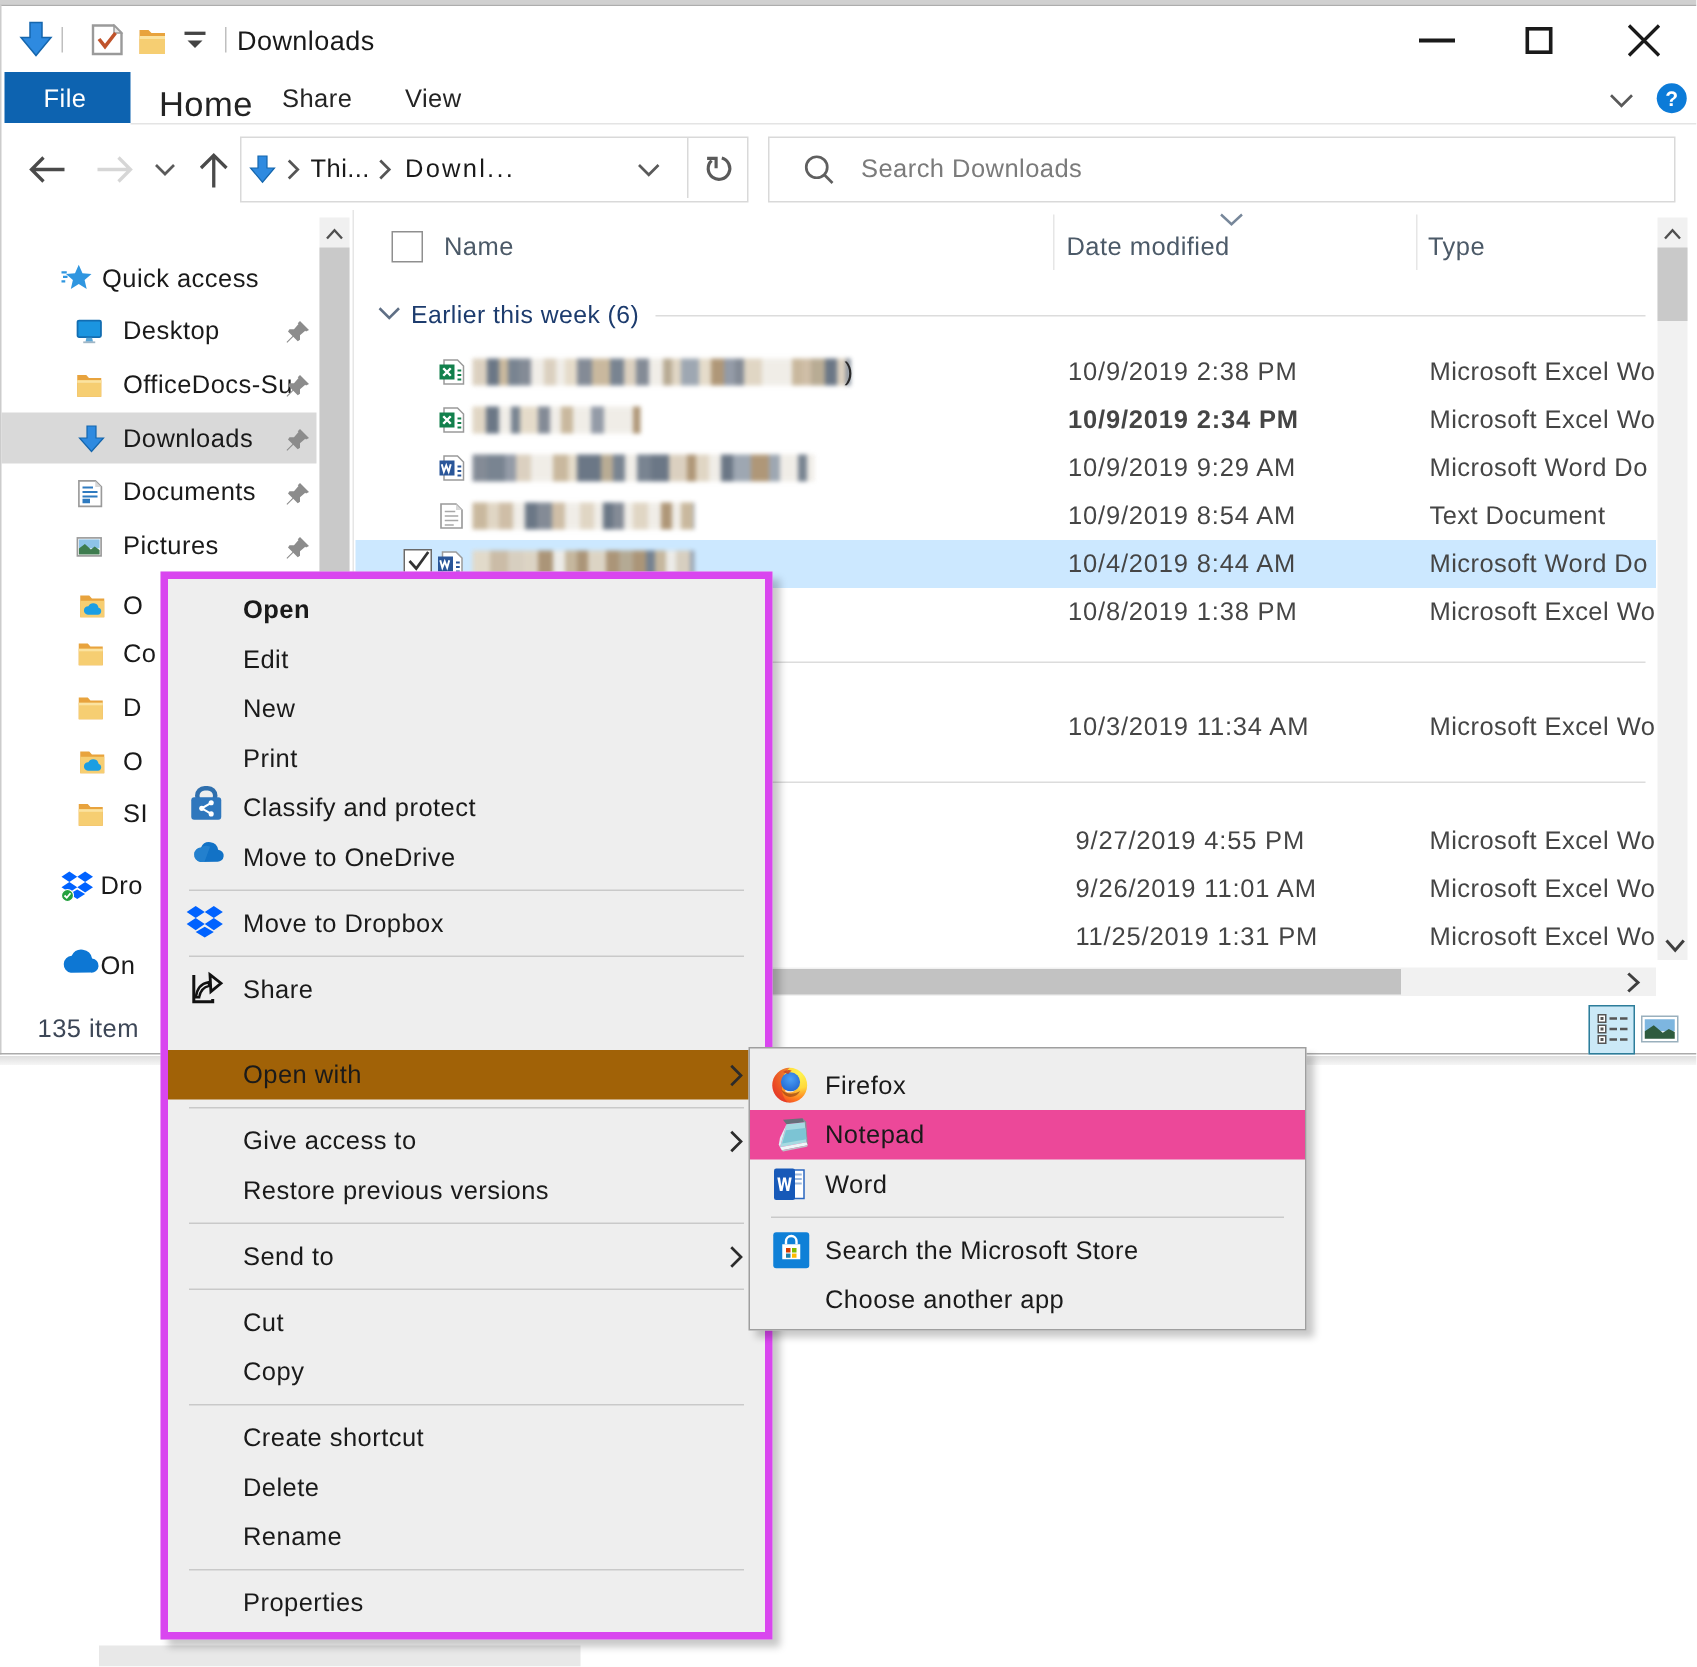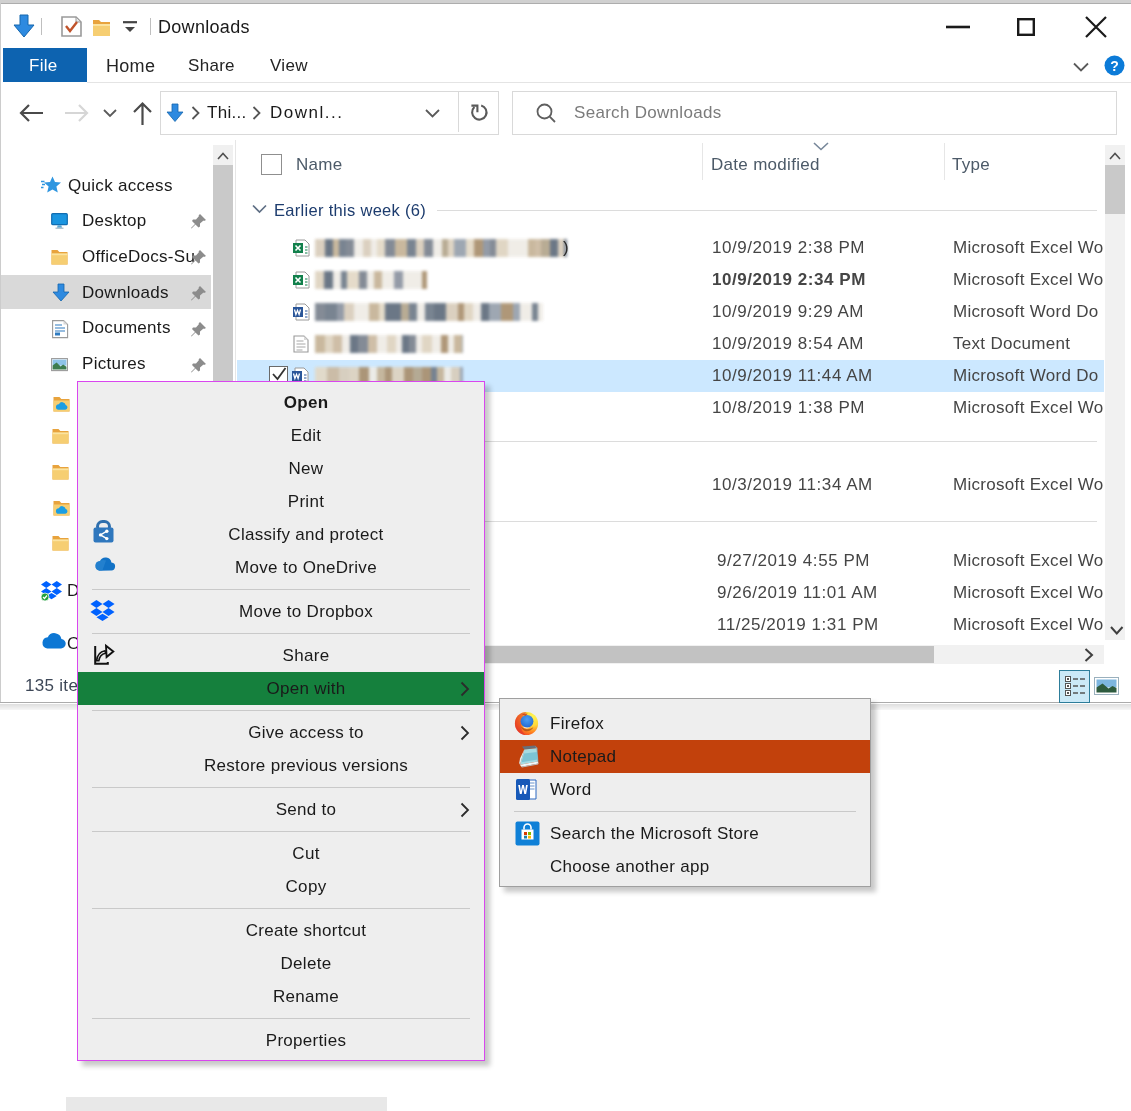--- a/index.html
+++ b/index.html
@@ -4,22 +4,22 @@
 <style>
   html,body{margin:0;padding:0;}
   body{width:1131px;height:1111px;position:relative;background:#fff;overflow:hidden;
        font-family:"Liberation Sans", sans-serif;color:#1a1a1a;}
   .abs{position:absolute;}
   .txt{position:absolute;white-space:nowrap;letter-spacing:0.3px;}
   svg{position:absolute;overflow:visible;}
   .mi{height:33px;line-height:33px;padding-left:50px;font-size:17px;letter-spacing:0.3px;
       position:relative;color:#1a1a1a;white-space:nowrap;}
   .sep{height:1px;background:#c9c9c9;margin:5px 14px;}
-  .hl{background:#15803d;}
-  .hl2{background:#c2410c;}
+  .hl{background:#a16207;margin-top:24px;}
+  .hl2{background:#ec4899;}
   .ar{position:absolute;right:14px;top:9px;}
 </style>
 </head>
 <body>
 
 <div class="abs" style="left:0;top:0;width:1131px;height:3px;background:#d0d0d0;"></div>
 <div class="abs" style="left:0;top:3px;width:1131px;height:1px;background:#adadad;"></div>
 <div class="abs" style="left:0;top:3px;width:1px;height:700px;background:#cccccc;"></div>
 
 <div class="abs" style="left:0;top:702px;width:1131px;height:1px;background:#ababab;"></div>
@@ -52,21 +52,21 @@
 <svg class="abs" style="left:1017px;top:18px;" width="18" height="18" viewBox="0 0 18 18">
   <rect x="1.2" y="1.2" width="15.6" height="15.6" fill="none" stroke="#1a1a1a" stroke-width="2.4"></rect>
 </svg>
 <svg class="abs" style="left:1085px;top:16px;" width="22" height="22" viewBox="0 0 22 22">
   <path d="M1 1 L21 21 M21 1 L1 21" stroke="#1a1a1a" stroke-width="2.2"></path>
 </svg>
 
 <div class="abs" style="left:87px;top:82px;width:1044px;height:1px;background:#e4e4e4;"></div>
 <div class="abs" style="left:3px;top:48px;width:84px;height:34px;background:#0d63b0;"></div>
 <div class="txt" style="left:29px;top:56px;font-size:17px;color:#fff;">File</div>
-<div class="txt" style="left:106px;top:56px;font-size:18px;color:#242424;">Home</div>
+<div class="txt" style="left:106px;top:56px;font-size:23px;color:#242424;">Home</div>
 <div class="txt" style="left:188px;top:56px;font-size:17px;color:#242424;">Share</div>
 <div class="txt" style="left:270px;top:56px;font-size:17px;color:#242424;">View</div>
 <svg class="abs" style="left:1073px;top:62px;" width="16" height="10" viewBox="0 0 16 10">
   <path d="M1 1.5 l7 7 7 -7" fill="none" stroke="#5a5a5a" stroke-width="1.8"></path>
 </svg>
 <svg class="abs" style="left:1104px;top:55px;" width="21" height="21" viewBox="0 0 21 21">
   <circle cx="10.5" cy="10.5" r="10" fill="#0c7bd8"></circle>
   <text x="10.5" y="15.5" font-size="14" font-weight="bold" fill="#fff" text-anchor="middle" font-family="Liberation Sans">?</text>
 </svg>
 
@@ -281,21 +281,21 @@
   <path d="M2.5 6.5 l1.4 5 1.6 -4.2 1.6 4.2 1.4 -5" fill="none" stroke="#fff" stroke-width="1.3"></path>
   <path d="M13 8 h2.5 M13 11 h2.5 M13 14 h2.5" stroke="#2a5699" stroke-width="1.2"></path>
 </svg>
 <div class="abs" style="left:315px;top:367px;width:148px;height:18px;filter:blur(1.4px);background:linear-gradient(90deg,#e3d9c6 0px 12px,#cbb9a0 12px 24px,#d9cdbb 24px 34px,#ded3c0 34px 44px,#a98f6d 44px 54px,#efece6 54px 62px,#c5b396 62px 70px,#a98f6d 70px 77px,#ded3c0 77px 89px,#a98f6d 89px 98px,#b3a58c 98px 107px,#a98f6d 107px 116px,#6e7a88 116px 122px,#c5b396 122px 129px,#efece6 129px 136px,#d9cdbb 136px 145px,#96a0ac 145px 148px);opacity:0.92;"></div>
 <div class="txt" style="left:563px;top:238px;font-size:17px;color:#2a2a2a;filter:blur(0.4px);">)</div>
 
 <div class="txt" style="left:712px;top:238px;font-size:17px;color:#454545;letter-spacing:0.55px;">10/9/2019 2:38 PM</div>
 <div class="txt" style="left:712px;top:270px;font-size:17px;color:#454545;letter-spacing:0.55px;font-weight:bold;">10/9/2019 2:34 PM</div>
 <div class="txt" style="left:712px;top:302px;font-size:17px;color:#454545;letter-spacing:0.55px;">10/9/2019 9:29 AM</div>
 <div class="txt" style="left:712px;top:334px;font-size:17px;color:#454545;letter-spacing:0.55px;">10/9/2019 8:54 AM</div>
-<div class="txt" style="left:712px;top:366px;font-size:17px;color:#454545;letter-spacing:0.55px;">10/9/2019 11:44 AM</div>
+<div class="txt" style="left:712px;top:366px;font-size:17px;color:#454545;letter-spacing:0.55px;">10/4/2019 8:44 AM</div>
 <div class="txt" style="left:712px;top:398px;font-size:17px;color:#454545;letter-spacing:0.55px;">10/8/2019 1:38 PM</div>
 <div class="txt" style="left:712px;top:475px;font-size:17px;color:#454545;letter-spacing:0.55px;">10/3/2019 11:34 AM</div>
 <div class="txt" style="left:717px;top:551px;font-size:17px;color:#454545;letter-spacing:0.55px;">9/27/2019 4:55 PM</div>
 <div class="txt" style="left:717px;top:583px;font-size:17px;color:#454545;letter-spacing:0.55px;">9/26/2019 11:01 AM</div>
 <div class="txt" style="left:717px;top:615px;font-size:17px;color:#454545;letter-spacing:0.55px;">11/25/2019 1:31 PM</div>
 
 <div class="txt" style="left:953px;top:238px;width:151px;overflow:hidden;font-size:17px;color:#454545;">Microsoft Excel Wo</div>
 <div class="txt" style="left:953px;top:270px;width:151px;overflow:hidden;font-size:17px;color:#454545;">Microsoft Excel Wo</div>
 <div class="txt" style="left:953px;top:302px;width:151px;overflow:hidden;font-size:17px;color:#454545;">Microsoft Word Do</div>
 <div class="txt" style="left:953px;top:334px;width:151px;overflow:hidden;font-size:17px;color:#454545;">Text Document</div>
@@ -332,21 +332,21 @@
   <rect x="2" y="16" width="2" height="2" fill="#555"></rect>
   <path d="M8 3 h5 m2 0 h5 M8 10 h5 m2 0 h5 M8 17 h5 m2 0 h5" stroke="#555" stroke-width="1.6" stroke-dasharray="5 2"></path>
 </svg>
 <svg class="abs" style="left:1094px;top:677px;" width="25" height="18" viewBox="0 0 25 18">
   <rect x="0.5" y="0.5" width="24" height="17" fill="#fff" stroke="#9ab0bd" stroke-width="1"></rect>
   <rect x="2.5" y="2.5" width="20" height="8" fill="#7db6e0"></rect>
   <path d="M2.5 10.5 l6 -4 6 5 4 -2.5 4 2 v4.5 h-20 z" fill="#2e5b3e"></path>
 </svg>
 
 <div class="abs" style="left:66px;top:1097px;width:321px;height:14px;background:#e8e8e8;"></div>
-<div class="abs" id="menu" style="left:77px;top:381px;width:408px;background:#eeeeee;border:1px solid #d946ef;box-sizing:border-box;padding:4px 0 3px 0;box-shadow:5px 5px 5px rgba(0,0,0,0.22);text-align:center;">
+<div class="abs" id="menu" style="left:107px;top:381px;width:408px;background:#eeeeee;border:5px solid #d946ef;box-sizing:border-box;padding:4px 0 3px 0;box-shadow:5px 5px 5px rgba(0,0,0,0.22);">
   <div class="mi" style="font-weight:bold;">Open</div>
   <div class="mi">Edit</div>
   <div class="mi">New</div>
   <div class="mi">Print</div>
   <div class="mi"><svg style="left:13px;top:2px;" width="25" height="24" viewBox="0 0 25 24">
     <rect x="6.5" y="1.5" width="12" height="10" rx="5" fill="none" stroke="#2f6fad" stroke-width="3"></rect>
     <rect x="2.5" y="7.5" width="20" height="15" rx="2" fill="#2f77bd"></rect>
     <circle cx="15.8" cy="11.2" r="1.7" fill="#fff"></circle>
     <circle cx="15.8" cy="18.6" r="1.7" fill="#fff"></circle>
     <circle cx="9.5" cy="14.9" r="1.7" fill="#fff"></circle>

